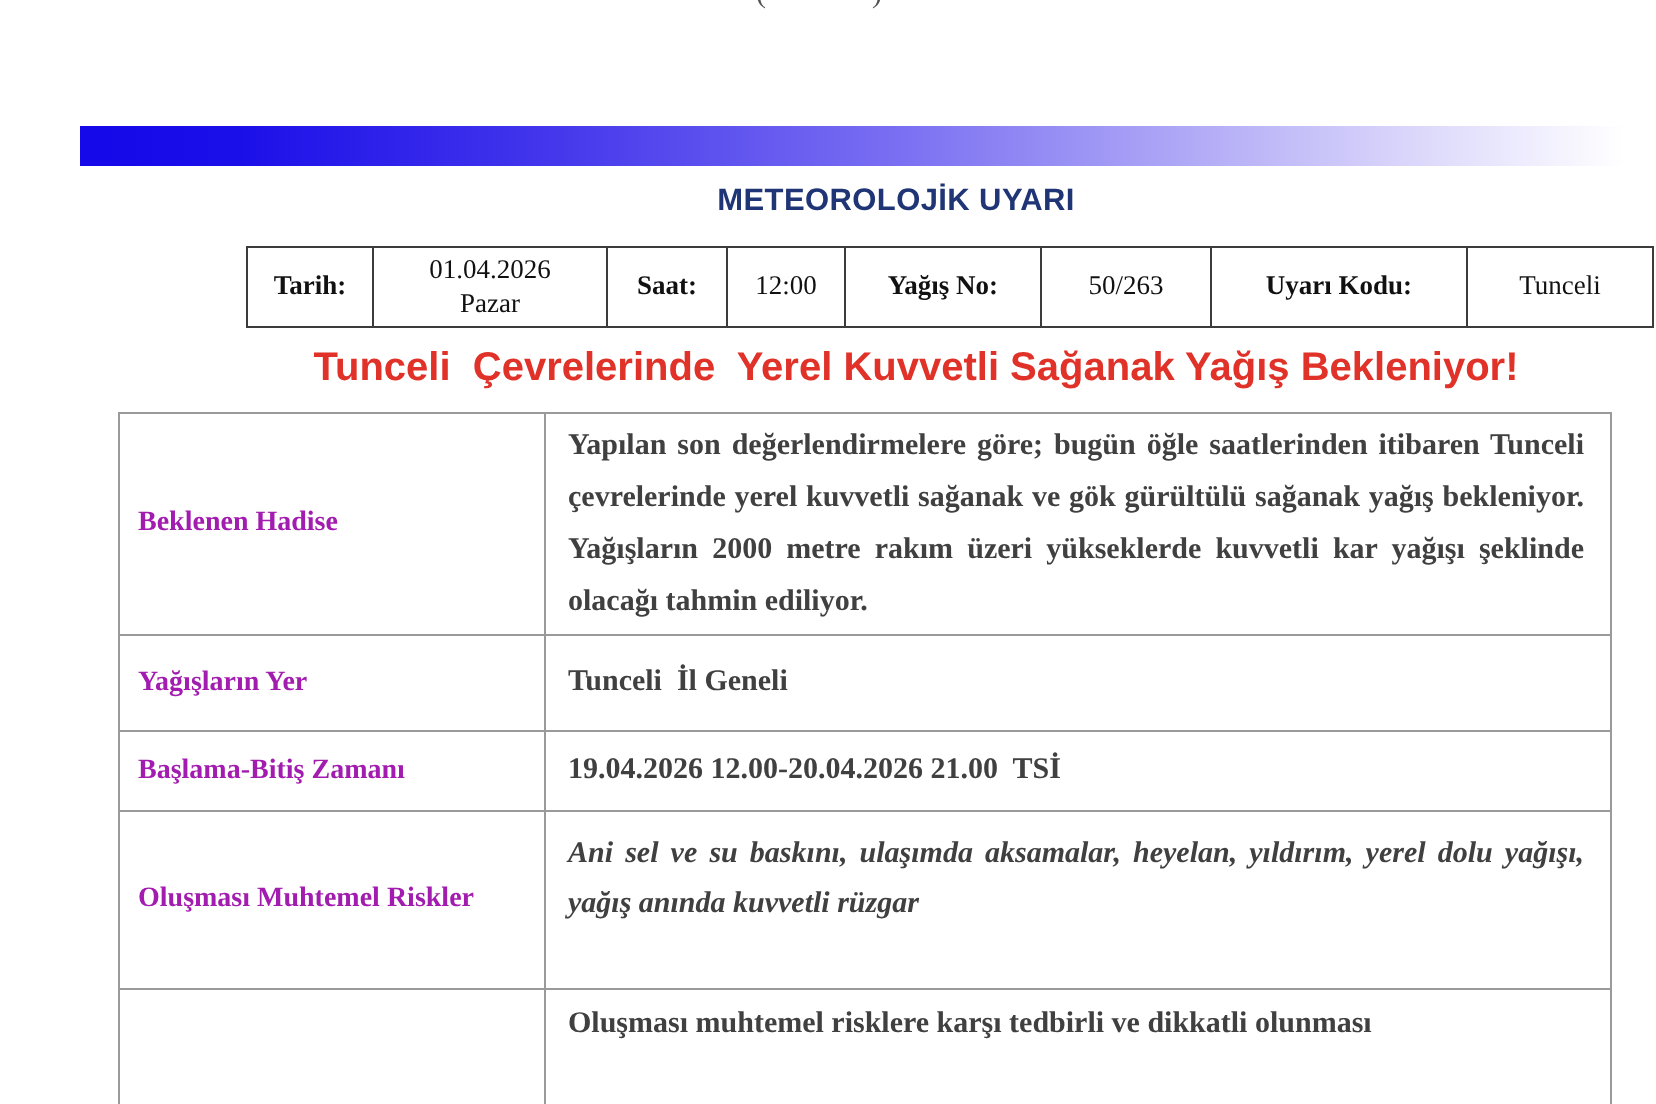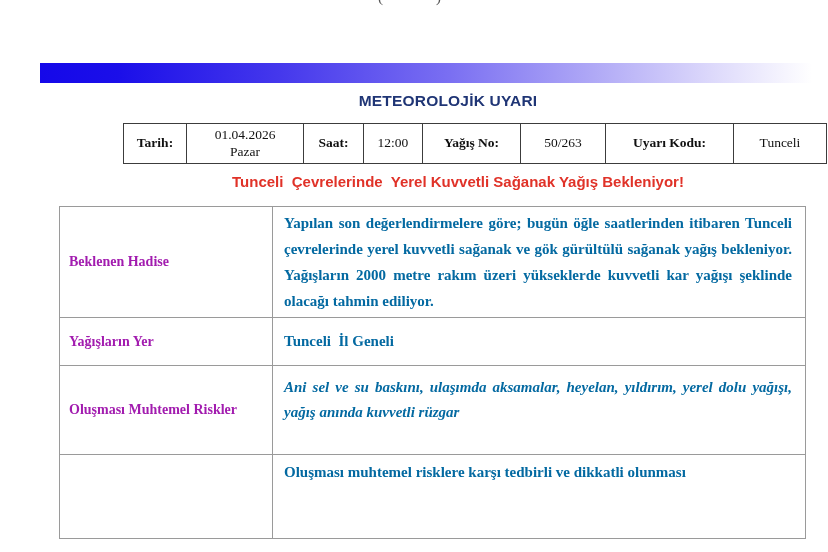--- a/index.html
+++ b/index.html
@@ -61,21 +61,21 @@
   }
   .header-table td.hlabel { font-weight:bold; }
 
   .headline {
     position:absolute;
     left:59px; width:746px; top:173px;
     padding-left:52px;
     text-align:center;
     font-family:"Liberation Sans", sans-serif;
     font-weight:bold;
-    font-size:15px;
+    font-size:20px;
     color:#E03228;
     white-space:pre-wrap;
   }
 
   
   .details-table {
     position:absolute;
     left:59px; top:206px;
     width:746px;
     border-collapse:collapse;
@@ -92,21 +92,21 @@
     font-weight:bold;
     font-size:14px;
     color:#a21caf;
   }
   .details-table td.dcontent {
     width:533px;
     padding-left:11px;
     padding-right:13px;
     font-weight:bold;
     font-size:15px;
-    color:#0369a1;
+    color:#404040;
   }
   tr.r0 td { height:104px; }
   tr.r1 td { height:48px; }
   tr.r2 td { height:40px; }
   tr.r3 td { height:32px; }
   tr.r4 td { height:89px; }
   tr.r5 td { height:84px; }
 
   .just   { text-align:justify; }
   .ws-pre { white-space:pre-wrap; }
@@ -157,20 +157,24 @@
 <table class="details-table">
   <tbody>
       <tr class="r0">
     <td class="dlabel">Beklenen Hadise</td>
     <td class="dcontent just">Yapılan son değerlendirmelere göre; bugün öğle saatlerinden itibaren Tunceli çevrelerinde yerel kuvvetli sağanak ve gök gürültülü sağanak yağış bekleniyor. Yağışların 2000 metre rakım üzeri yükseklerde kuvvetli kar yağışı şeklinde olacağı tahmin ediliyor.</td>
   </tr>
   <tr class="r1">
     <td class="dlabel">Yağışların Yer</td>
     <td class="dcontent ws-pre">Tunceli  İl Geneli</td>
   </tr>
+  <tr class="r2">
+    <td class="dlabel">Başlama-Bitiş Zamanı</td>
+    <td class="dcontent ws-pre">19.04.2026 12.00-20.04.2026 21.00  TSİ</td>
+  </tr>
   <tr class="r4">
     <td class="dlabel">Oluşması Muhtemel Riskler</td>
     <td class="dcontent just">Ani sel ve su baskını, ulaşımda aksamalar, heyelan, yıldırım, yerel dolu yağışı, yağış anında kuvvetli rüzgar</td>
   </tr>
   <tr class="r5">
     <td class="dlabel"></td>
     <td class="dcontent">Oluşması muhtemel risklere karşı tedbirli ve dikkatli olunması</td>
   </tr>
 </tbody>
   </table>

